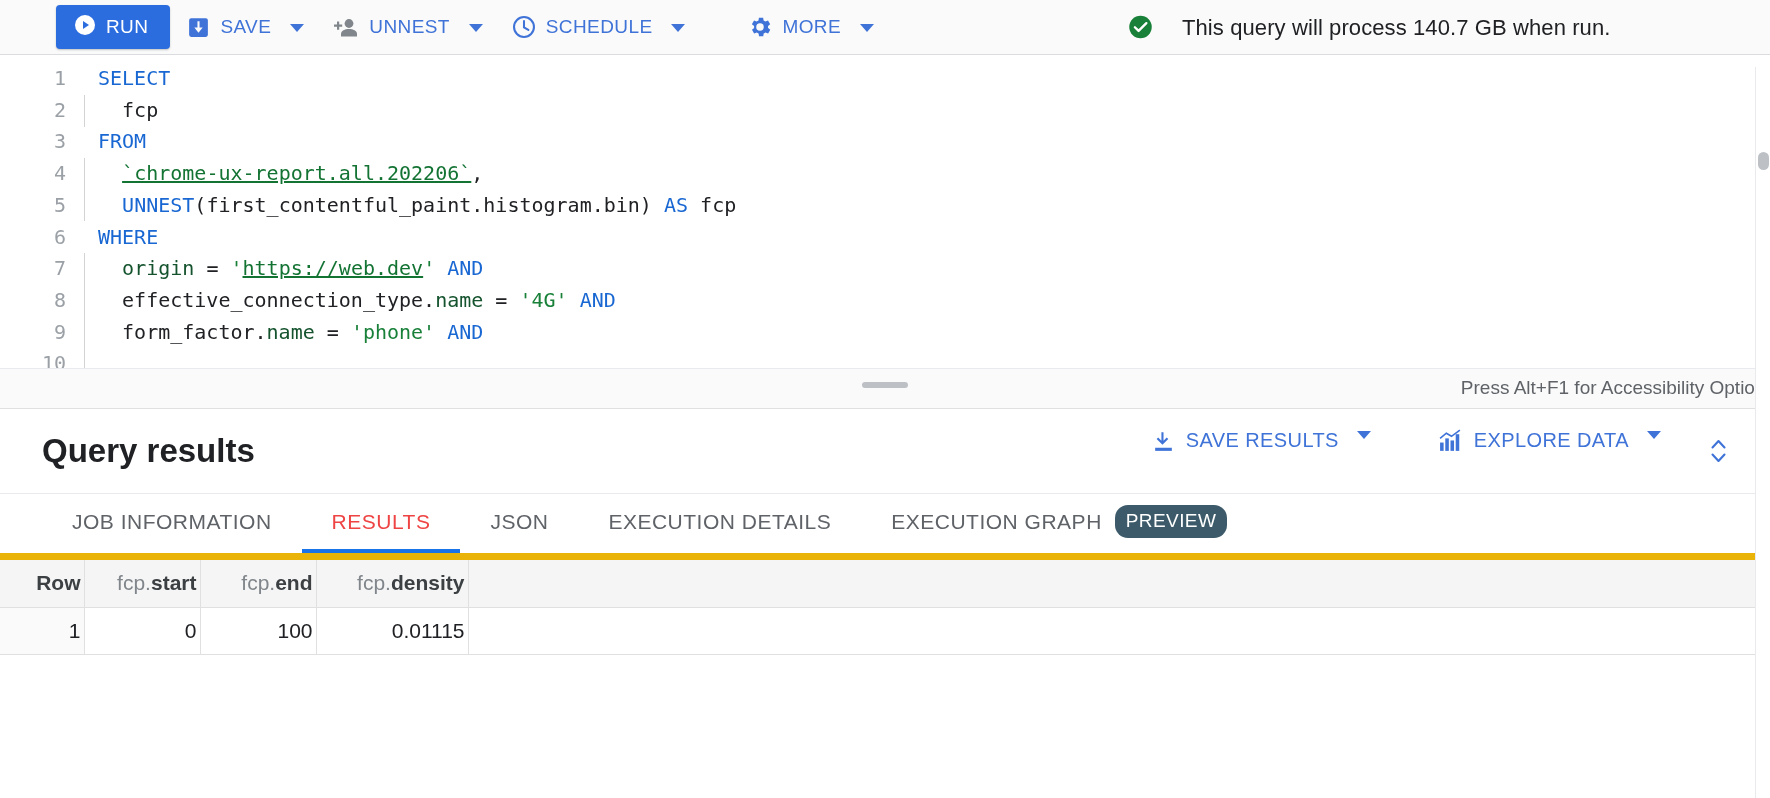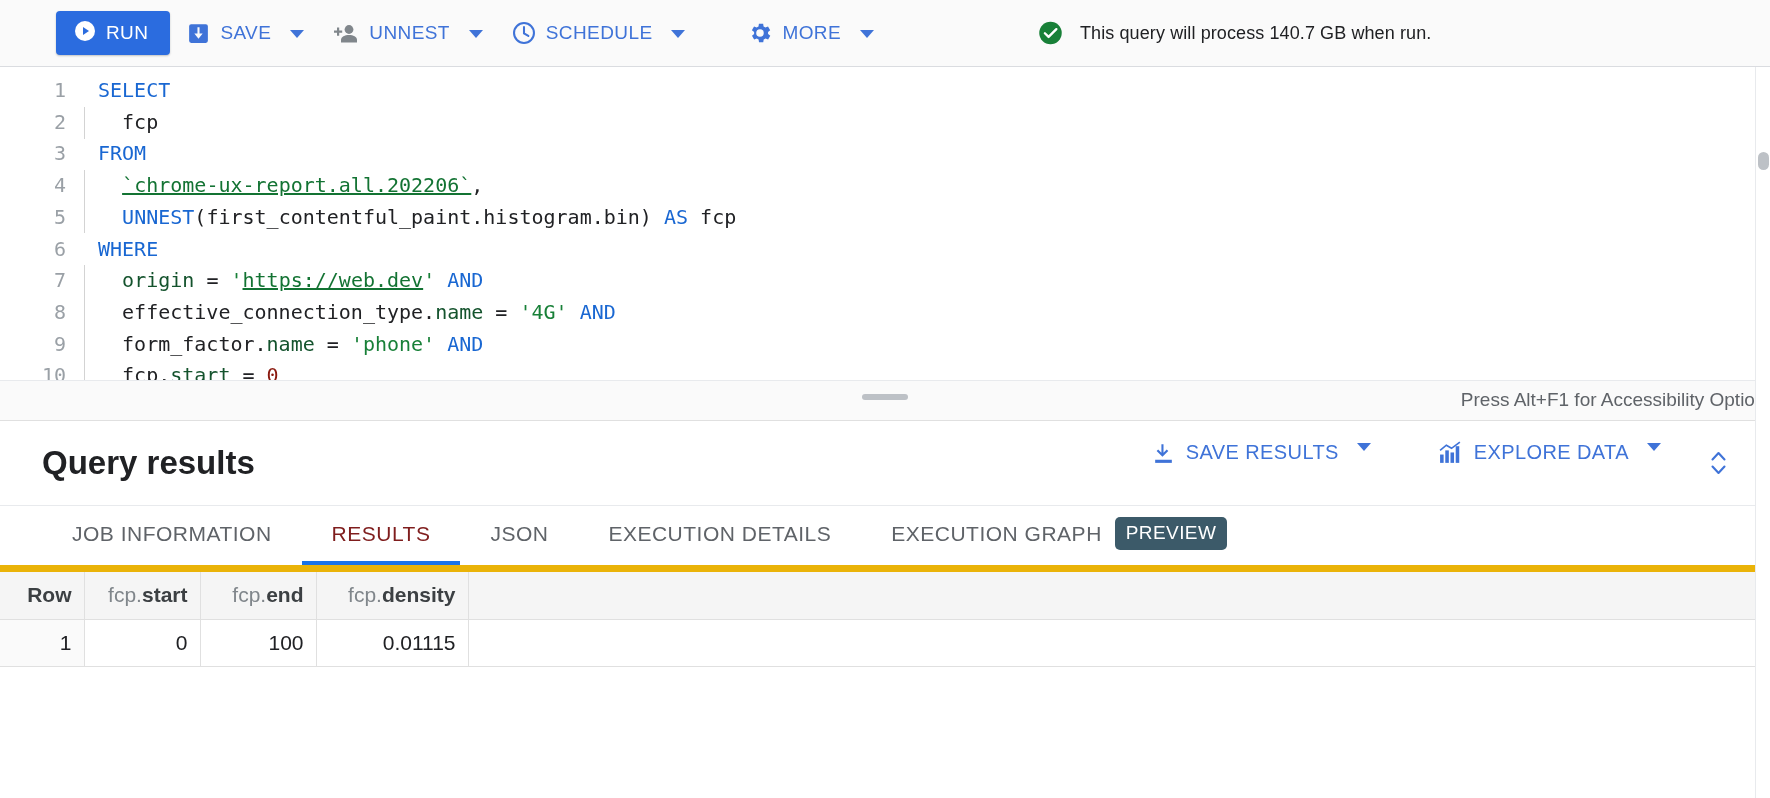--- a/index.html
+++ b/index.html
@@ -6,21 +6,21 @@
   html, body {
     width: 1770px; height: 798px;
     background: #ffffff;
     font-family: "Liberation Sans", sans-serif;
     overflow: hidden;
   }
 
   
   .toolbar {
     position: relative;
-    height: 67px;
+    height: 55px;
     background: #fafafa;
     border-bottom: 1px solid #dadce0;
     display: flex;
     align-items: center;
     padding-left: 56px;
     gap: 0;
   }
   .run-btn {
     display: flex; align-items: center; gap: 9px;
     background: #2b6cdf;
@@ -48,24 +48,24 @@
   .tb-btn .ic { display:flex; align-items:center; }
   .tb-btn .caret {
     width: 0; height: 0;
     border-left: 7px solid transparent;
     border-right: 7px solid transparent;
     border-top: 8px solid #3f73d8;
     margin-left: 10px; margin-top: 2px;
   }
   .tb-btn.grey-ic .ic svg * { fill: #80868b; }
   .toolbar-status {
-    position: absolute; left: 1037px; top: 50%;
+    position: absolute; left: 1127px; top: 50%;
     transform: translateY(-50%);
-    display: flex; align-items: center; gap: 16px;
-    font-size: 18px; color: #202124;
+    display: flex; align-items: center; gap: 28px;
+    font-size: 22px; color: #202124;
     white-space: nowrap;
   }
   .toolbar-status .txt { letter-spacing: .1px; }
 
   
   .editor-wrap {
     position: relative;
     height: 354px;
     background: #ffffff;
     border-bottom: 1px solid #e0e0e0;
@@ -164,41 +164,41 @@
     display: flex; align-items: center; gap: 13px;
     padding: 0 30px;
     font-size: 21px; letter-spacing: .5px;
     color: #5f6368;
     cursor: pointer;
     border-bottom: 4px solid transparent;
     background: none; border-top:none; border-left:none; border-right:none;
     font-family: "Liberation Sans", sans-serif;
     white-space: nowrap;
   }
-  .tab.active { color: #7f1d1d; border-bottom-color: #1a73e8; align-items: center; }
+  .tab.active { color: #ef4444; border-bottom-color: #1a73e8; align-items: center; }
   .badge {
     background: #3c5a69;
     color: #ffffff;
     font-size: 19px; font-weight: 500; letter-spacing: .4px;
     padding: 5px 11px 6px;
-    border-radius: 5px;
+    border-radius: 13px;
   }
 
   
   table.results-table {
     width: 100%;
     border-collapse: collapse;
     font-size: 21px;
     table-layout: fixed;
   }
   table.results-table th, table.results-table td {
     border-right: 1px solid #e0e0e0;
     border-bottom: 1px solid #e0e0e0;
     height: 47px;
-    padding: 0 12px;
+    padding: 0 3px;
     text-align: right;
     font-weight: 400;
     color: #202124;
   }
   table.results-table thead th {
     background: #f5f5f5;
     color: #80868b;
   }
   table.results-table thead th .strong { color: #3c4043; font-weight: 700; }
   table.results-table thead th.col-row { color: #3c4043; font-weight: 700; }
@@ -310,21 +310,20 @@
       <div class="indent-guide" style="top:190px;height:127px;"></div>
     <div class="ln"><span class="kw">SELECT</span></div>
         <div class="ln"><span class="plain">  fcp</span></div>
         <div class="ln"><span class="kw">FROM</span></div>
         <div class="ln"><span class="plain">  </span><span class="link">`chrome-ux-report.all.202206`</span><span class="plain">,</span></div>
         <div class="ln"><span class="plain">  </span><span class="kw">UNNEST</span><span class="plain">(first_contentful_paint.histogram.bin) </span><span class="kw">AS</span><span class="plain"> fcp</span></div>
         <div class="ln"><span class="kw">WHERE</span></div>
         <div class="ln"><span class="plain">  </span><span class="fld">origin</span><span class="plain"> = </span><span class="str">'</span><span class="link">https://web.dev</span><span class="str">'</span><span class="plain"> </span><span class="kw">AND</span></div>
         <div class="ln"><span class="plain">  effective_connection_type.</span><span class="fld">name</span><span class="plain"> = </span><span class="str">'4G'</span><span class="plain"> </span><span class="kw">AND</span></div>
         <div class="ln"><span class="plain">  form_factor.</span><span class="fld">name</span><span class="plain"> = </span><span class="str">'phone'</span><span class="plain"> </span><span class="kw">AND</span></div>
-        <div class="ln"><span class="plain">  fcp.</span><span class="fld">start</span><span class="plain"> = </span><span class="num">0</span></div>
       </div>
   </div>
 
   <div class="editor-footer">
     <div class="drag-handle"></div>
     <div class="a11y-hint">Press Alt+F1 for Accessibility Options</div>
   </div>
 </div>
 
 <div class="results-header">

